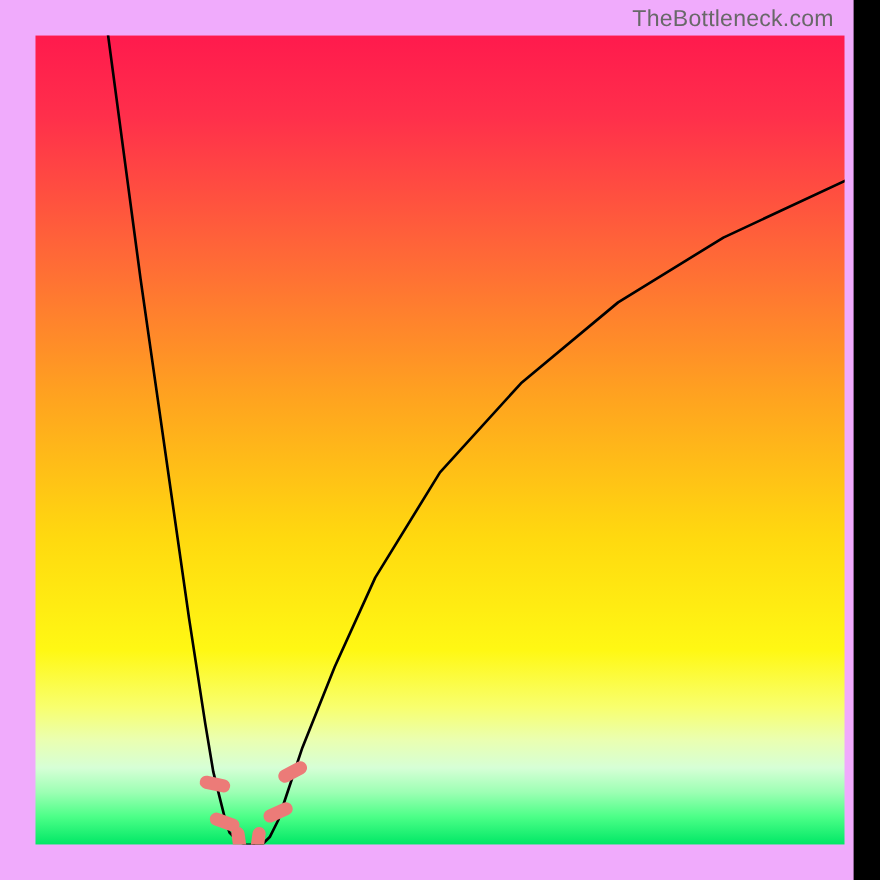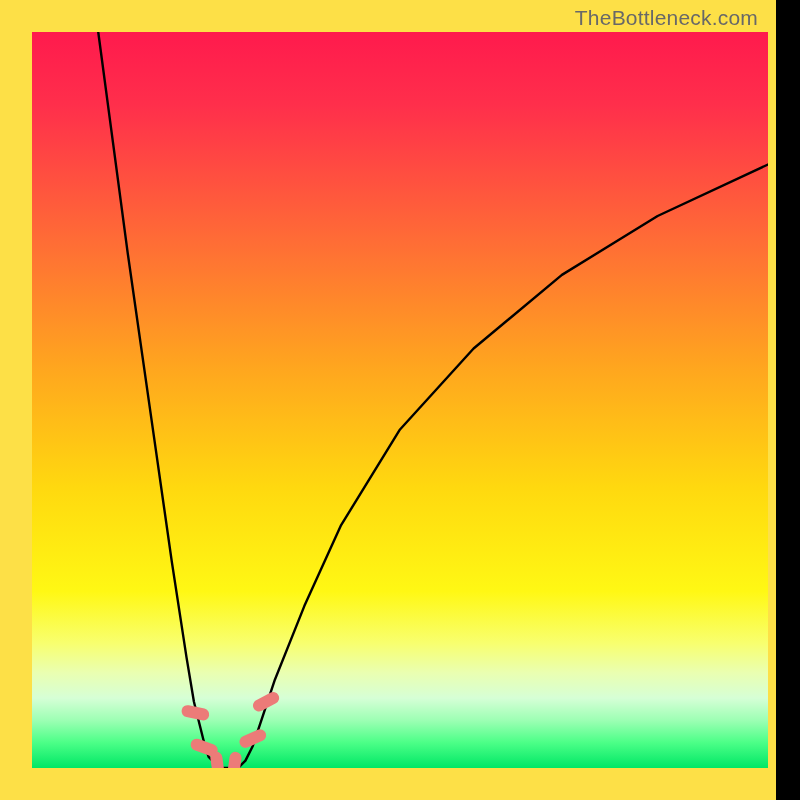--- a/index.html
+++ b/index.html
@@ -10,21 +10,21 @@
     background: #000;
     overflow: hidden;
     font-family: Arial, Helvetica, sans-serif;
   }
   .frame {
     position: absolute;
     left: 0;
     top: 0;
     width: 776px;
     height: 800px;
-    background: #fde047;
+    background: #f0abfc;
   }
   .plot-area {
     position: absolute;
     left: 32px;
     top: 32px;
     width: 736px;
     height: 736px;
     overflow: hidden;
   }
   .gradient {

